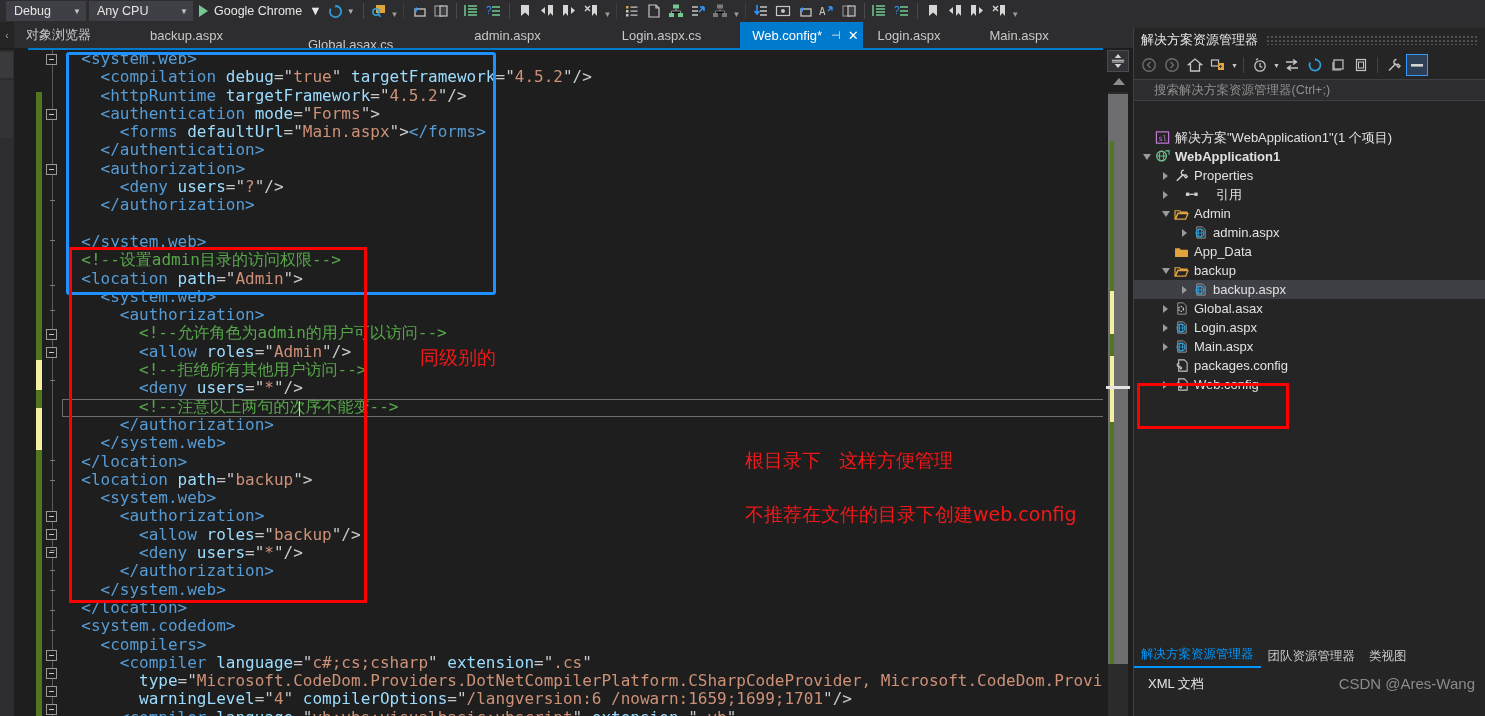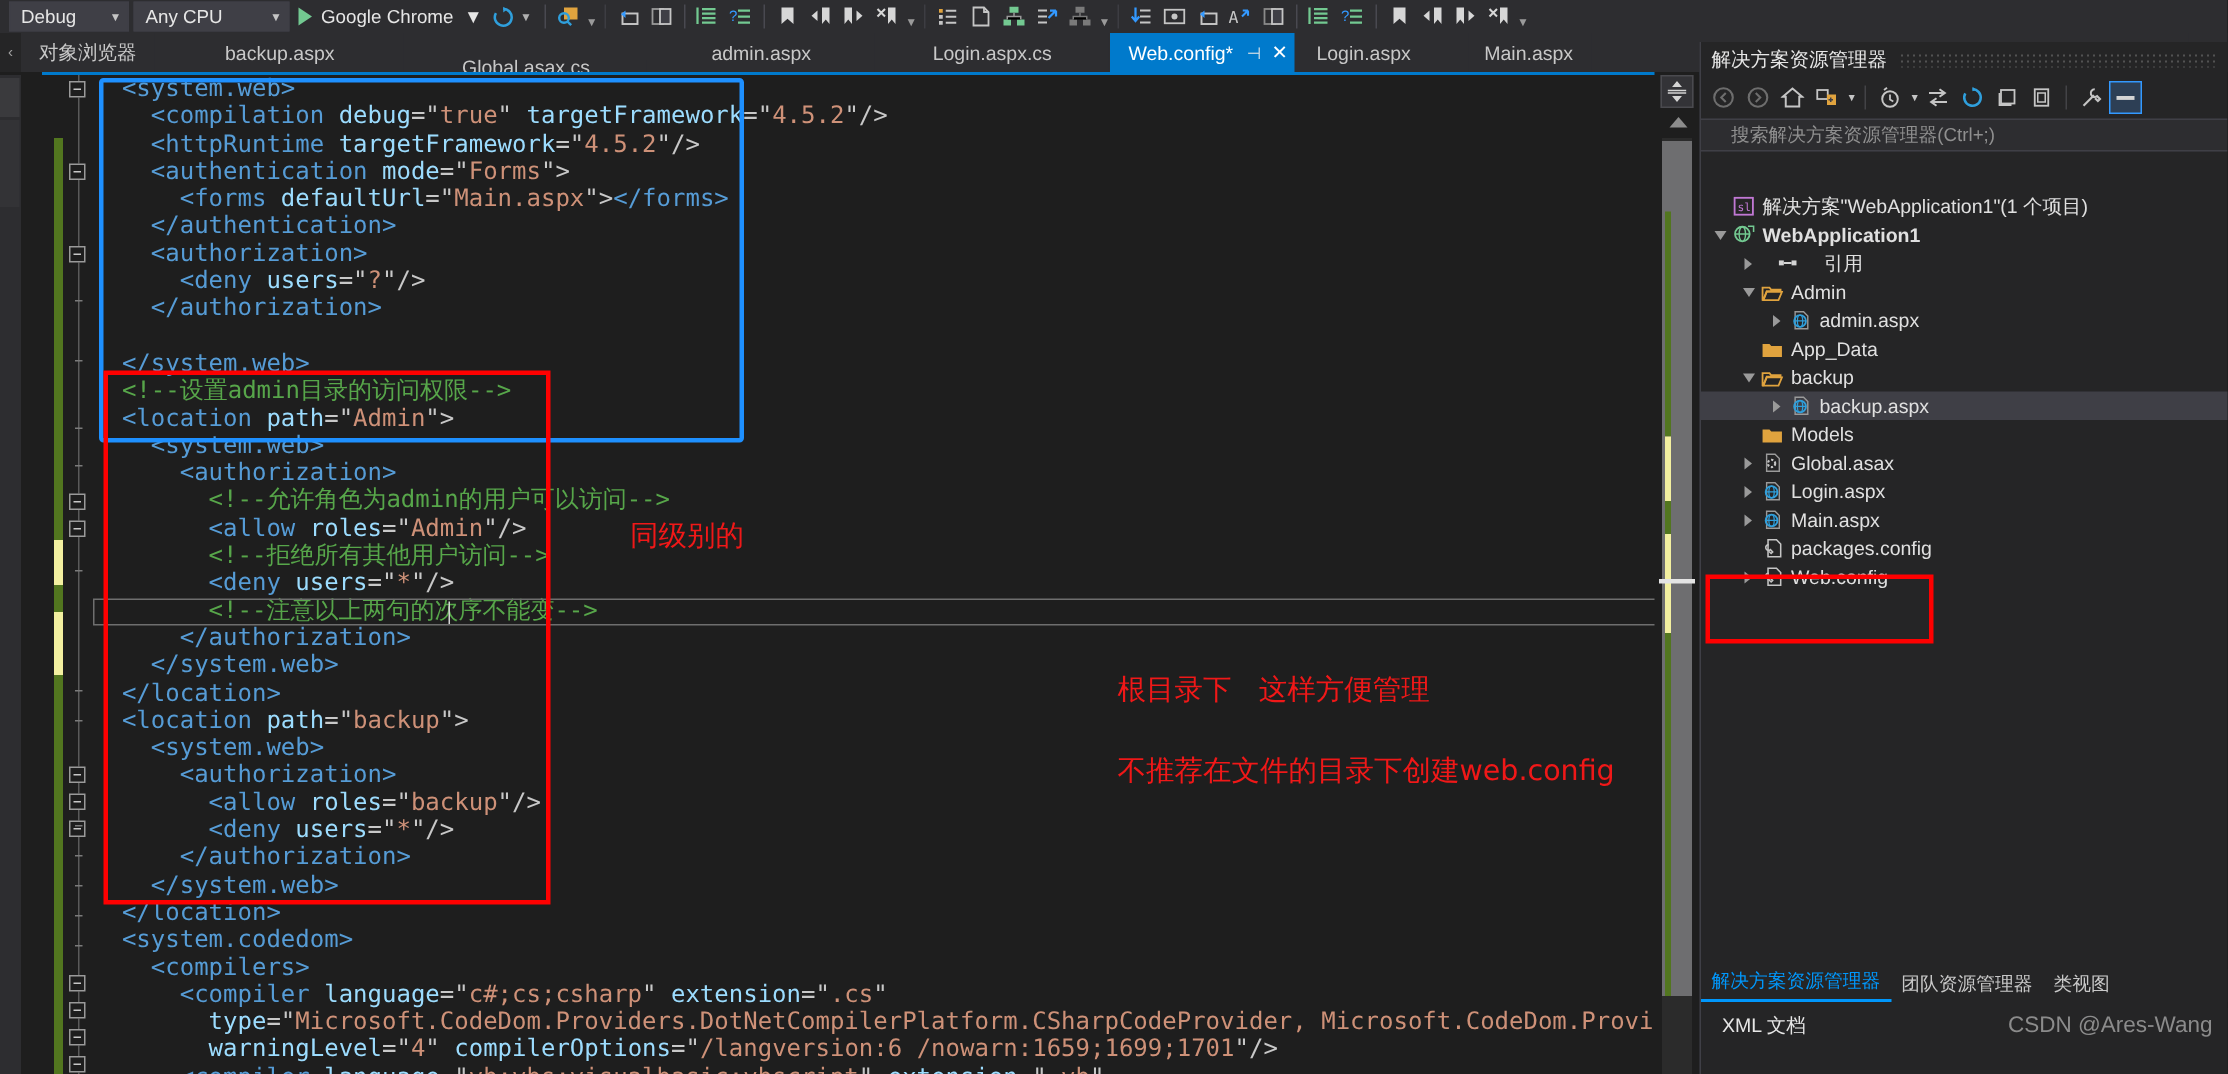--- a/index.html
+++ b/index.html
@@ -593,20 +593,32 @@
         <span class="ticon">
           <svg width="15" height="15" viewBox="0 0 16 16">
             <circle cx="7" cy="7.5" r="5.2" fill="none" stroke="#73c991" stroke-width="1.3"></circle>
             <ellipse cx="7" cy="7.5" rx="2.3" ry="5.2" fill="none" stroke="#73c991" stroke-width="1"></ellipse>
             <path d="M2 7.5h10" stroke="#73c991" stroke-width="1"></path>
             <path d="M11 2h4v4" fill="none" stroke="#73c991" stroke-width="1.1"></path>
           </svg>
         </span>
         <span class="tlabel bold">WebApplication1</span>
       </div>
+      <div class="trow" style="padding-left: 25px;">
+        <span class="tw">
+          <span class="exp"></span>
+        </span>
+        <span class="ticon">
+          <svg width="15" height="15" viewBox="0 0 16 16">
+            <path d="M10.5 2.3a2.7 2.7 0 1 0 1.7 4.8l2 2-1.5 1.5-2-2" fill="none" stroke="#d4d4d4" stroke-width="1.4"></path>
+            <path d="M10 6.8L3 13.5" stroke="#d4d4d4" stroke-width="1.5"></path>
+          </svg>
+        </span>
+        <span class="tlabel">Properties</span>
+      </div>
       <div class="trow" style="padding-left: 25px; gap: 11px;">
         <span class="tw">
           <span class="exp"></span>
         </span>
         <span class="ticon">
           <svg width="15" height="15" viewBox="0 0 16 16">
             <rect x="1" y="6" width="3.5" height="3.5" fill="#d4d4d4"></rect>
             <rect x="10" y="6" width="3.5" height="3.5" fill="#d4d4d4"></rect>
             <path d="M4.5 7.8h5.5" stroke="#d4d4d4" stroke-width="1.3"></path>
           </svg>
@@ -668,29 +680,20 @@
           <svg width="15" height="15" viewBox="0 0 16 16">
             <path d="M4 2h6l3 3v9H4z" fill="none" stroke="#9a9a9a" stroke-width="1"></path>
             <circle cx="7.5" cy="8.5" r="4.2" fill="none" stroke="#2f9fdc" stroke-width="1.3"></circle>
             <ellipse cx="7.5" cy="8.5" rx="1.9" ry="4.2" fill="none" stroke="#2f9fdc" stroke-width="0.9"></ellipse>
             <path d="M3.3 8.5h8.4" stroke="#2f9fdc" stroke-width="0.9"></path>
           </svg>
         </span>
         <span class="tlabel">backup.aspx</span>
       </div>
       <div class="trow" style="padding-left: 25px;">
-        <span class="tw"></span>
-        <span class="ticon">
-          <svg width="15" height="12" viewBox="0 0 16 13">
-            <path d="M1 2.5h5l1.3 1.5H15V12H1z" fill="#e0a33e"></path>
-          </svg>
-        </span>
-        <span class="tlabel">Models</span>
-      </div>
-      <div class="trow" style="padding-left: 25px;">
         <span class="tw">
           <span class="exp"></span>
         </span>
         <span class="ticon">
           <svg width="15" height="15" viewBox="0 0 16 16">
             <path d="M4 2h6l3 3v9H4z" fill="none" stroke="#9a9a9a" stroke-width="1"></path>
             <circle cx="7.5" cy="8.5" r="2.6" fill="none" stroke="#c5c5c5" stroke-width="1.5" stroke-dasharray="1.6 1.3"></circle>
           </svg>
         </span>
         <span class="tlabel">Global.asax</span>

